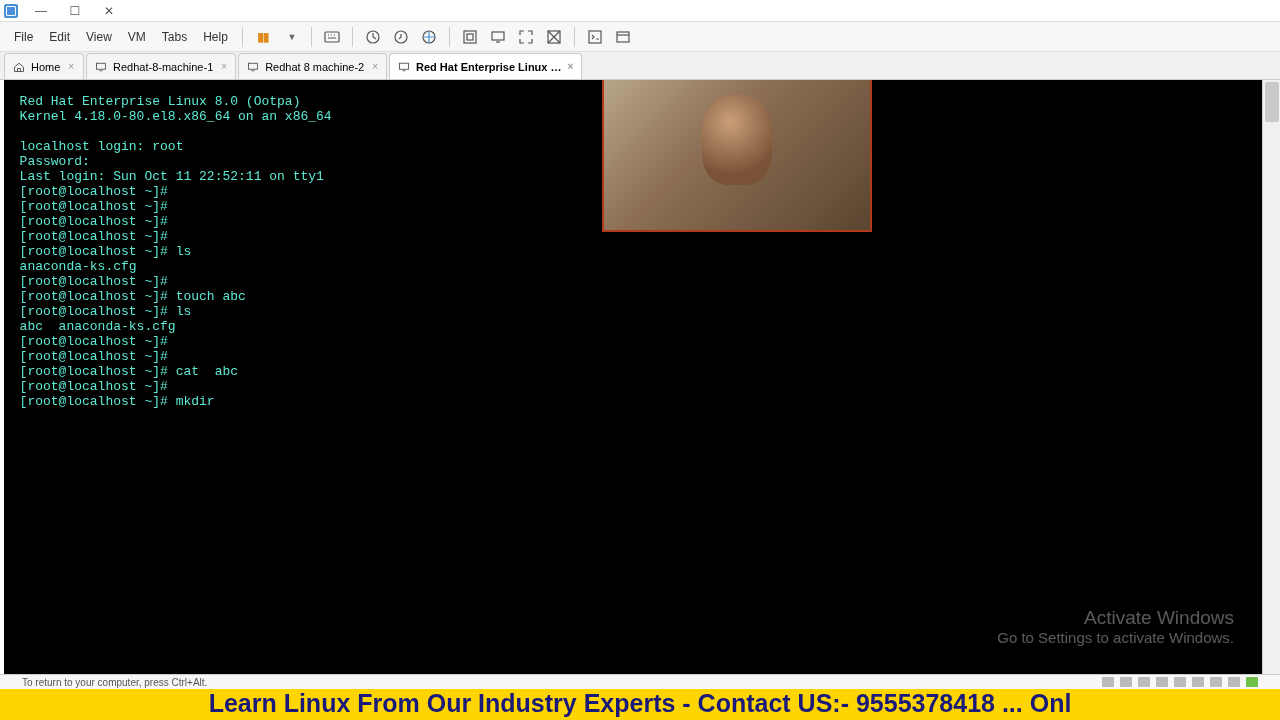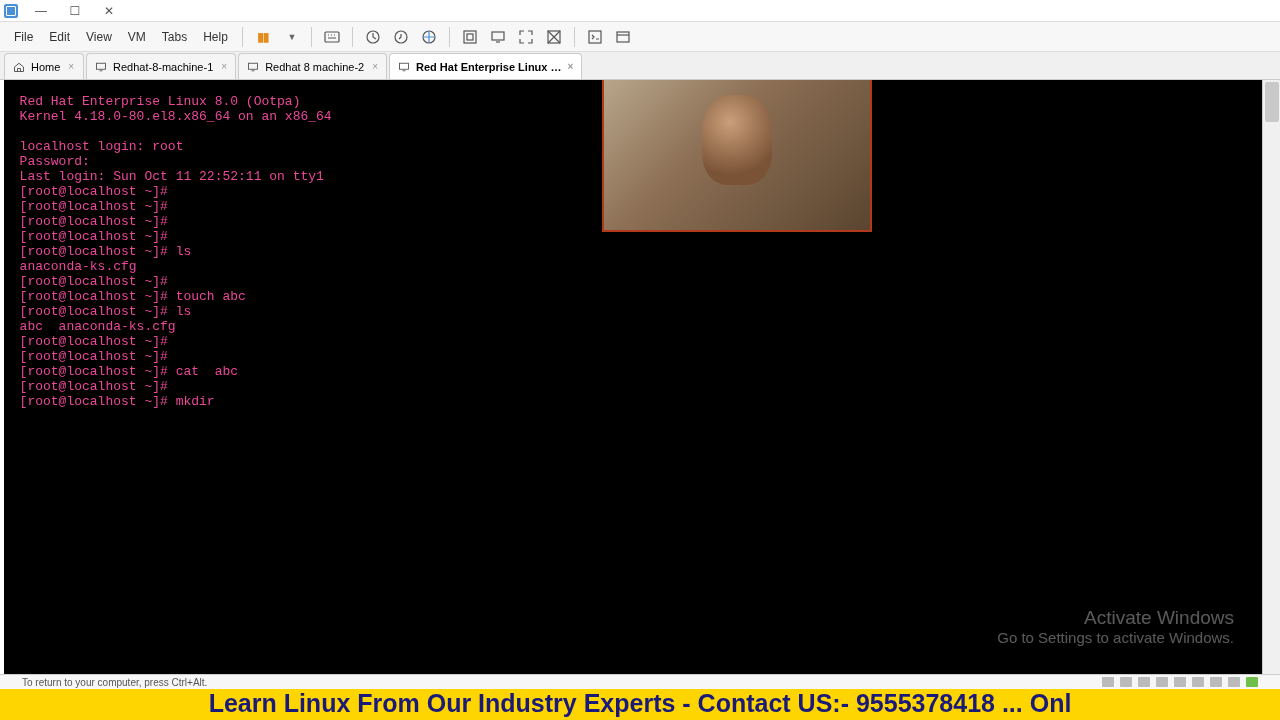--- a/index.html
+++ b/index.html
@@ -19,21 +19,21 @@
 .pause-icon { color: #e28c1e; font-weight: bold; letter-spacing: -1px; }
 
 .tabbar { height: 28px; background: #f0f0f0; border-bottom: 1px solid #ccc; display: flex; align-items: flex-end; padding-left: 4px; font-size: 11px; }
 .tab { height: 26px; background: #f5f5f5; border: 1px solid #ccc; border-bottom: none; border-radius: 4px 4px 0 0; margin-right: 2px; padding: 0 8px; display: flex; align-items: center; cursor: pointer; min-width: 80px; }
 .tab.active { background: #fff; font-weight: bold; }
 .tab .tab-icon { width: 12px; height: 12px; margin-right: 6px; }
 .tab .close-x { margin-left: 8px; color: #999; font-size: 10px; }
 .tab.active .close-x { margin-left: 6px; }
 
 .vm-area { position: relative; background: #fff; height: 595px; border-bottom: 1px solid #ccc; }
-.console { position: absolute; left: 4px; top: 0; width: 1258px; height: 100%; background: #000; color: #ec4899; font-family: Consolas, "Courier New", monospace; font-size: 13px; line-height: 15px; padding: 14px 0 0 0; white-space: pre; overflow: hidden; }
+.console { position: absolute; left: 4px; top: 0; width: 1258px; height: 100%; background: #000; color: #5eead4; font-family: Consolas, "Courier New", monospace; font-size: 13px; line-height: 15px; padding: 14px 0 0 0; white-space: pre; overflow: hidden; }
 .console-scrollbar { position: absolute; right: 0; top: 0; width: 18px; height: 100%; background: #f0f0f0; border-left: 1px solid #ccc; }
 .console-scrollbar .thumb { width: 14px; margin: 2px; height: 40px; background: #c9c9c9; border-radius: 2px; }
 
 .webcam { position: absolute; left: 602px; top: 0; width: 270px; height: 152px; background: linear-gradient(135deg,#b8a68a 0%,#8c6f54 40%,#5b4530 100%); border: 2px solid #b23a1c; border-top: none; }
 .webcam::after { content:""; position:absolute; left:50%; top:40%; transform:translate(-50%,-50%); width:70px; height:90px; background: radial-gradient(circle at 40% 30%, #caa07a 0%, #7a5236 70%); border-radius: 40% 40% 35% 35%; }
 
 .watermark { position: absolute; right: 46px; bottom: 28px; color: rgba(255,255,255,.35); font-size: 15px; text-align: right; }
 .watermark .w1 { font-size: 19px; }
 
 .statusbar { height: 14px; background: #f7f7f7; font-size: 10px; color: #555; padding: 0 22px; display: flex; align-items: center; }

